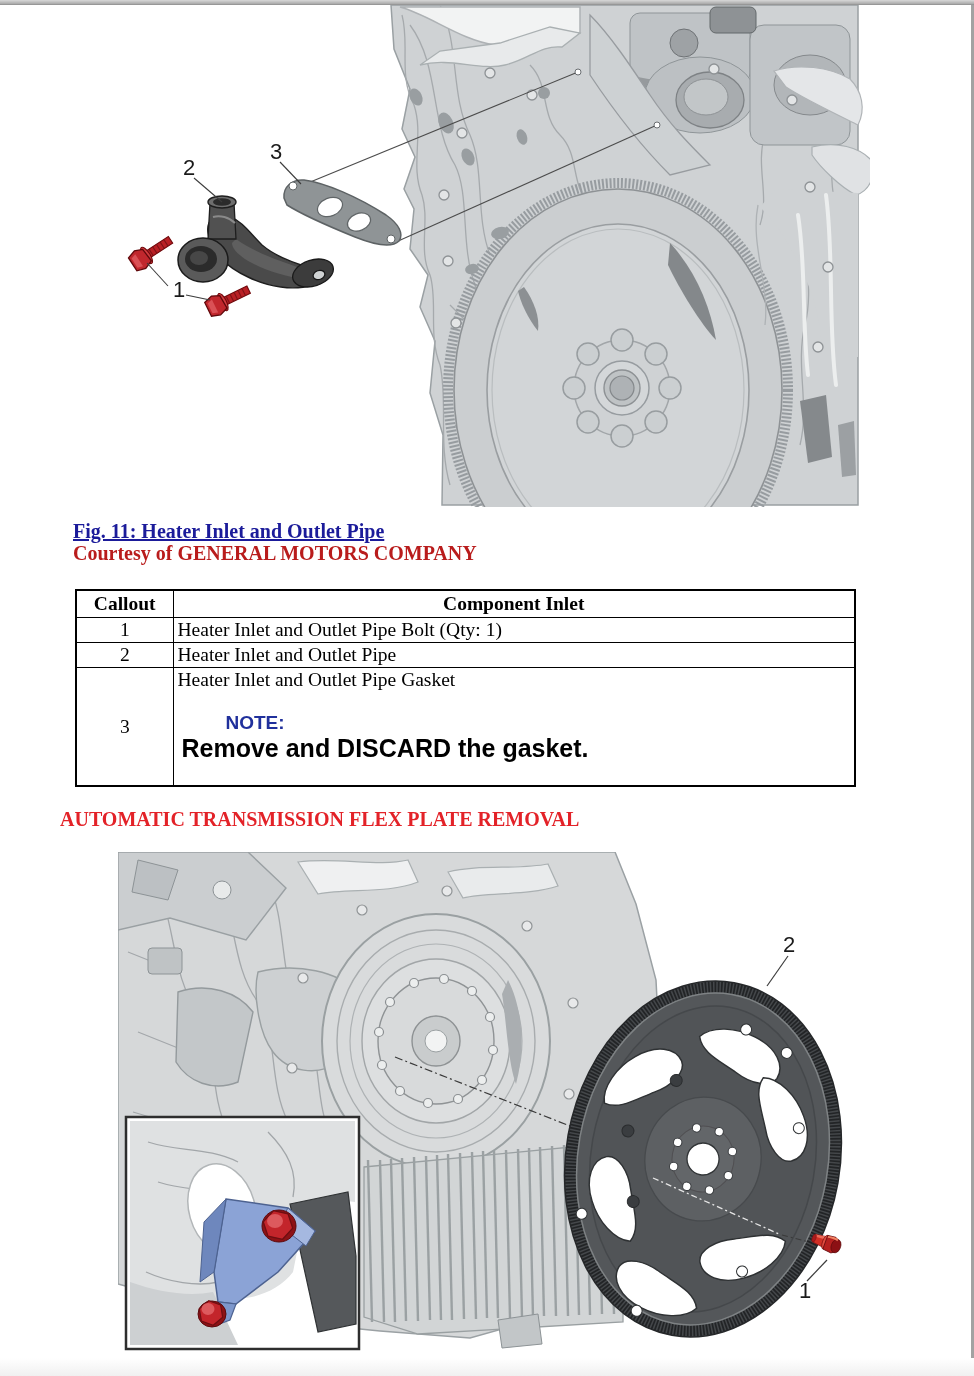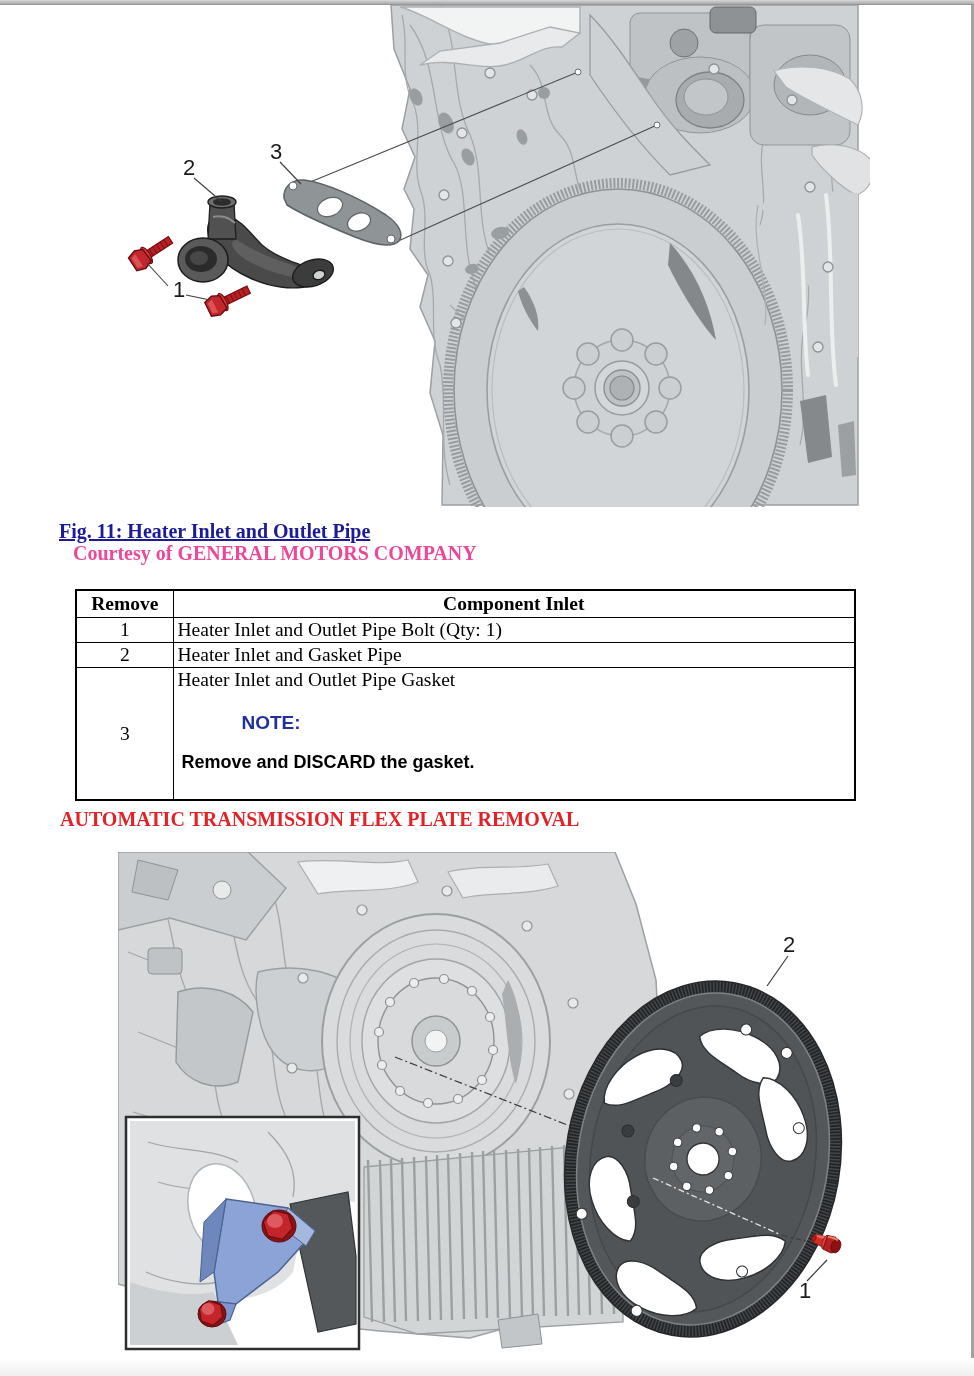--- a/index.html
+++ b/index.html
@@ -3,34 +3,34 @@
 <meta charset="utf-8">
 <style>
 html,body{margin:0;padding:0;}
 body{width:974px;height:1376px;position:relative;background:#fff;overflow:hidden;
      font-family:"Liberation Serif",serif;}
 #topband{position:absolute;left:0;top:0;width:974px;height:4px;
   background:linear-gradient(#d8d8d8,#a8a8a8);border-bottom:1px solid #979797;}
 #rightline{position:absolute;left:971px;top:5px;width:3px;height:1371px;background:#a2a2a2;}
 #botband{position:absolute;left:0;top:1358px;width:974px;height:18px;
   background:linear-gradient(#ffffff,#f0f0f0);}
-#figcap{position:absolute;left:59px;top:520px;font-size:20px;font-weight:bold;color:#1b1b9a;}
+#figcap{position:absolute;left:73px;top:520px;font-size:20px;font-weight:bold;color:#1b1b9a;}
 #figcap span{text-decoration:underline;}
-#courtesy{position:absolute;left:73px;top:542px;font-size:20px;font-weight:bold;color:#ec4899;}
+#courtesy{position:absolute;left:73px;top:542px;font-size:20px;font-weight:bold;color:#b91c1c;}
 table.ct{position:absolute;left:75px;top:589px;border-collapse:collapse;width:781px;
   font-size:19.5px;table-layout:fixed;line-height:23px;}
 table.ct,table.ct td,table.ct th{border:1px solid #000;}
 table.ct{border:2px solid #000;}
 table.ct th{font-weight:bold;text-align:center;padding:1px 0 2px 0;}
 table.ct td{padding:0px 0 1px 4px;vertical-align:top;}
 table.ct td.cnum{text-align:center;vertical-align:middle;padding-left:0;}
 .notehead{font-family:"Liberation Sans",sans-serif;font-weight:bold;color:#20309c;font-size:19px;
-  margin-top:20px;margin-left:16px;padding-left:48px;}
-.notebody{font-family:"Liberation Sans",sans-serif;font-weight:bold;color:#000;font-size:18px;
-  margin-top:17px;margin-left:4px;margin-bottom:24px;}
+  margin-top:20px;margin-left:0;padding-left:48px;}
+.notebody{font-family:"Liberation Sans",sans-serif;font-weight:bold;color:#000;font-size:25px;
+  margin-top:3px;margin-left:4px;margin-bottom:24px;}
 #redhead{position:absolute;left:60px;top:808px;font-size:20px;font-weight:bold;color:#e32228;}
 .ill{position:absolute;}
 </style>
 </head>
 <body>
 <div id="topband"></div>
 <div id="rightline"></div>
 
 <svg id="illo1" class="ill" style="left:110px;top:5px" width="760" height="502" viewBox="0 0 760 502">
 
@@ -189,30 +189,30 @@
 <div id="figcap"><span>Fig. 11: Heater Inlet and Outlet Pipe</span></div>
 <div id="courtesy">Courtesy of GENERAL MOTORS COMPANY</div>
 
 <table class="ct">
 <colgroup>
       <col style="width:97px">
       <col>
     </colgroup>
 <tbody>
       <tr>
-        <th>Remove</th>
+        <th>Callout</th>
         <th>Component Inlet</th>
       </tr>
 <tr>
         <td class="cnum">1</td>
         <td>Heater Inlet and Outlet Pipe Bolt (Qty: 1)</td>
       </tr>
 <tr>
         <td class="cnum">2</td>
-        <td>Heater Inlet and Gasket Pipe</td>
+        <td>Heater Inlet and Outlet Pipe</td>
       </tr>
 <tr>
         <td class="cnum">3</td>
         <td>Heater Inlet and Outlet Pipe Gasket
 <div class="notehead">NOTE:</div>
 <div class="notebody">Remove and DISCARD the gasket.</div>
 </td>
       </tr>
 </tbody>
   </table>

